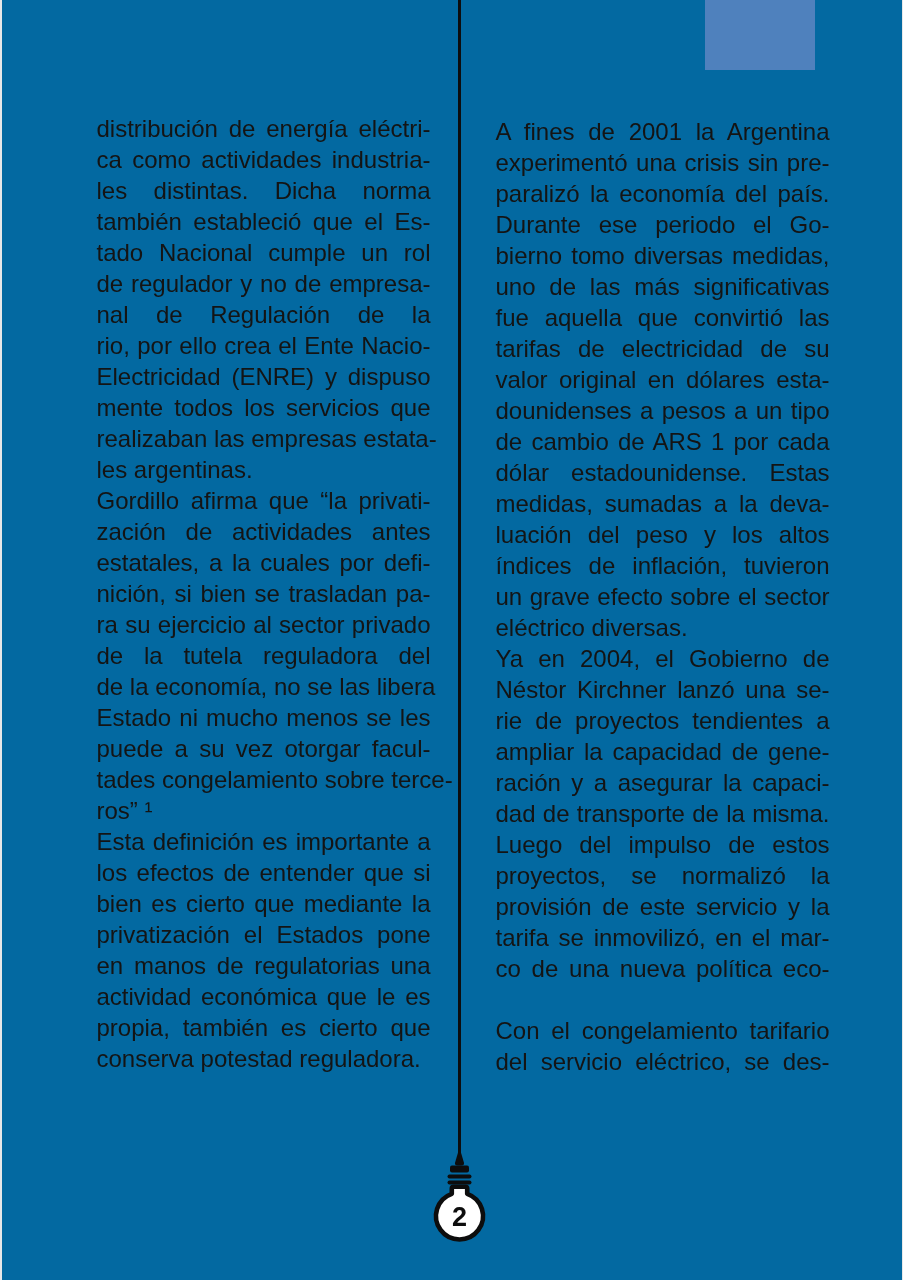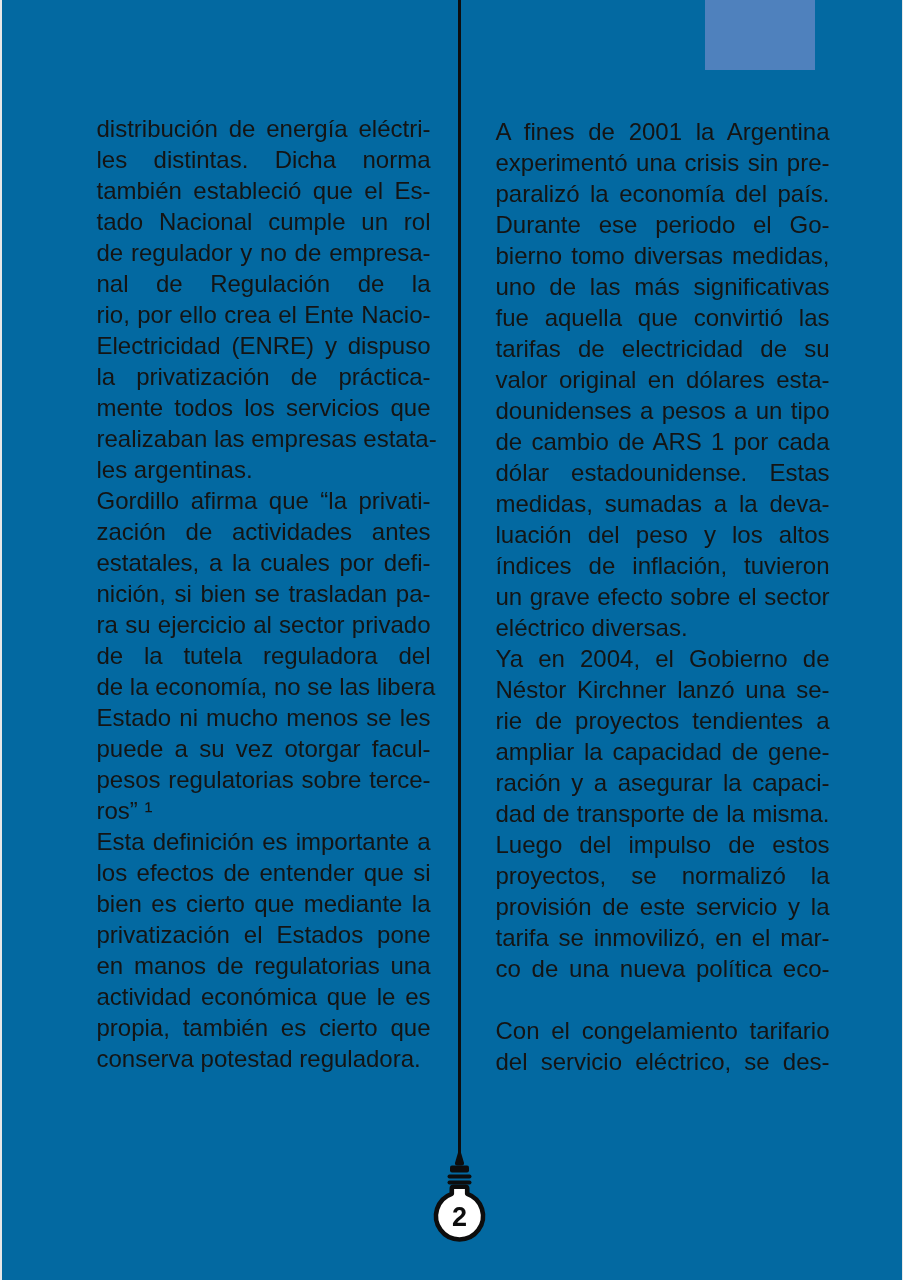--- a/index.html
+++ b/index.html
@@ -55,41 +55,41 @@
 <body>
 
 <div class="page">
 
   <div class="corner-block"></div>
 
   <div class="divider"></div>
 
   <div class="col col-left">
       <div class="line">distribución de energía eléctri-</div>
+      <div class="line">ca como actividades industria-</div>
       <div class="line">les distintas. Dicha norma</div>
       <div class="line">también estableció que el Es-</div>
       <div class="line">tado Nacional cumple un rol</div>
       <div class="line">de regulador y no de empresa-</div>
       <div class="line">nal de Regulación de la</div>
       <div class="line">rio, por ello crea el Ente Nacio-</div>
       <div class="line">Electricidad (ENRE) y dispuso</div>
-      <div class="line">la privatización de práctica-</div>
       <div class="line">mente todos los servicios que</div>
       <div class="line">realizaban las empresas estata-</div>
       <div class="line pend">les argentinas.</div>
       <div class="line">Gordillo afirma que “la privati-</div>
       <div class="line">zación de actividades antes</div>
       <div class="line">estatales, a la cuales por defi-</div>
       <div class="line">nición, si bien se trasladan pa-</div>
       <div class="line">ra su ejercicio al sector privado</div>
       <div class="line">de la tutela reguladora del</div>
       <div class="line">de la economía, no se las libera</div>
       <div class="line">Estado ni mucho menos se les</div>
       <div class="line">puede a su vez otorgar facul-</div>
-      <div class="line">pesos regulatorias sobre terce-</div>
+      <div class="line">tades congelamiento sobre terce-</div>
       <div class="line pend">ros” ¹</div>
       <div class="line">Esta definición es importante a</div>
       <div class="line">los efectos de entender que si</div>
       <div class="line">bien es cierto que mediante la</div>
       <div class="line">privatización el Estados pone</div>
       <div class="line">en manos de regulatorias una</div>
       <div class="line">actividad económica que le es</div>
       <div class="line">propia, también es cierto que</div>
       <div class="line pend">conserva potestad reguladora.</div>
     </div>

